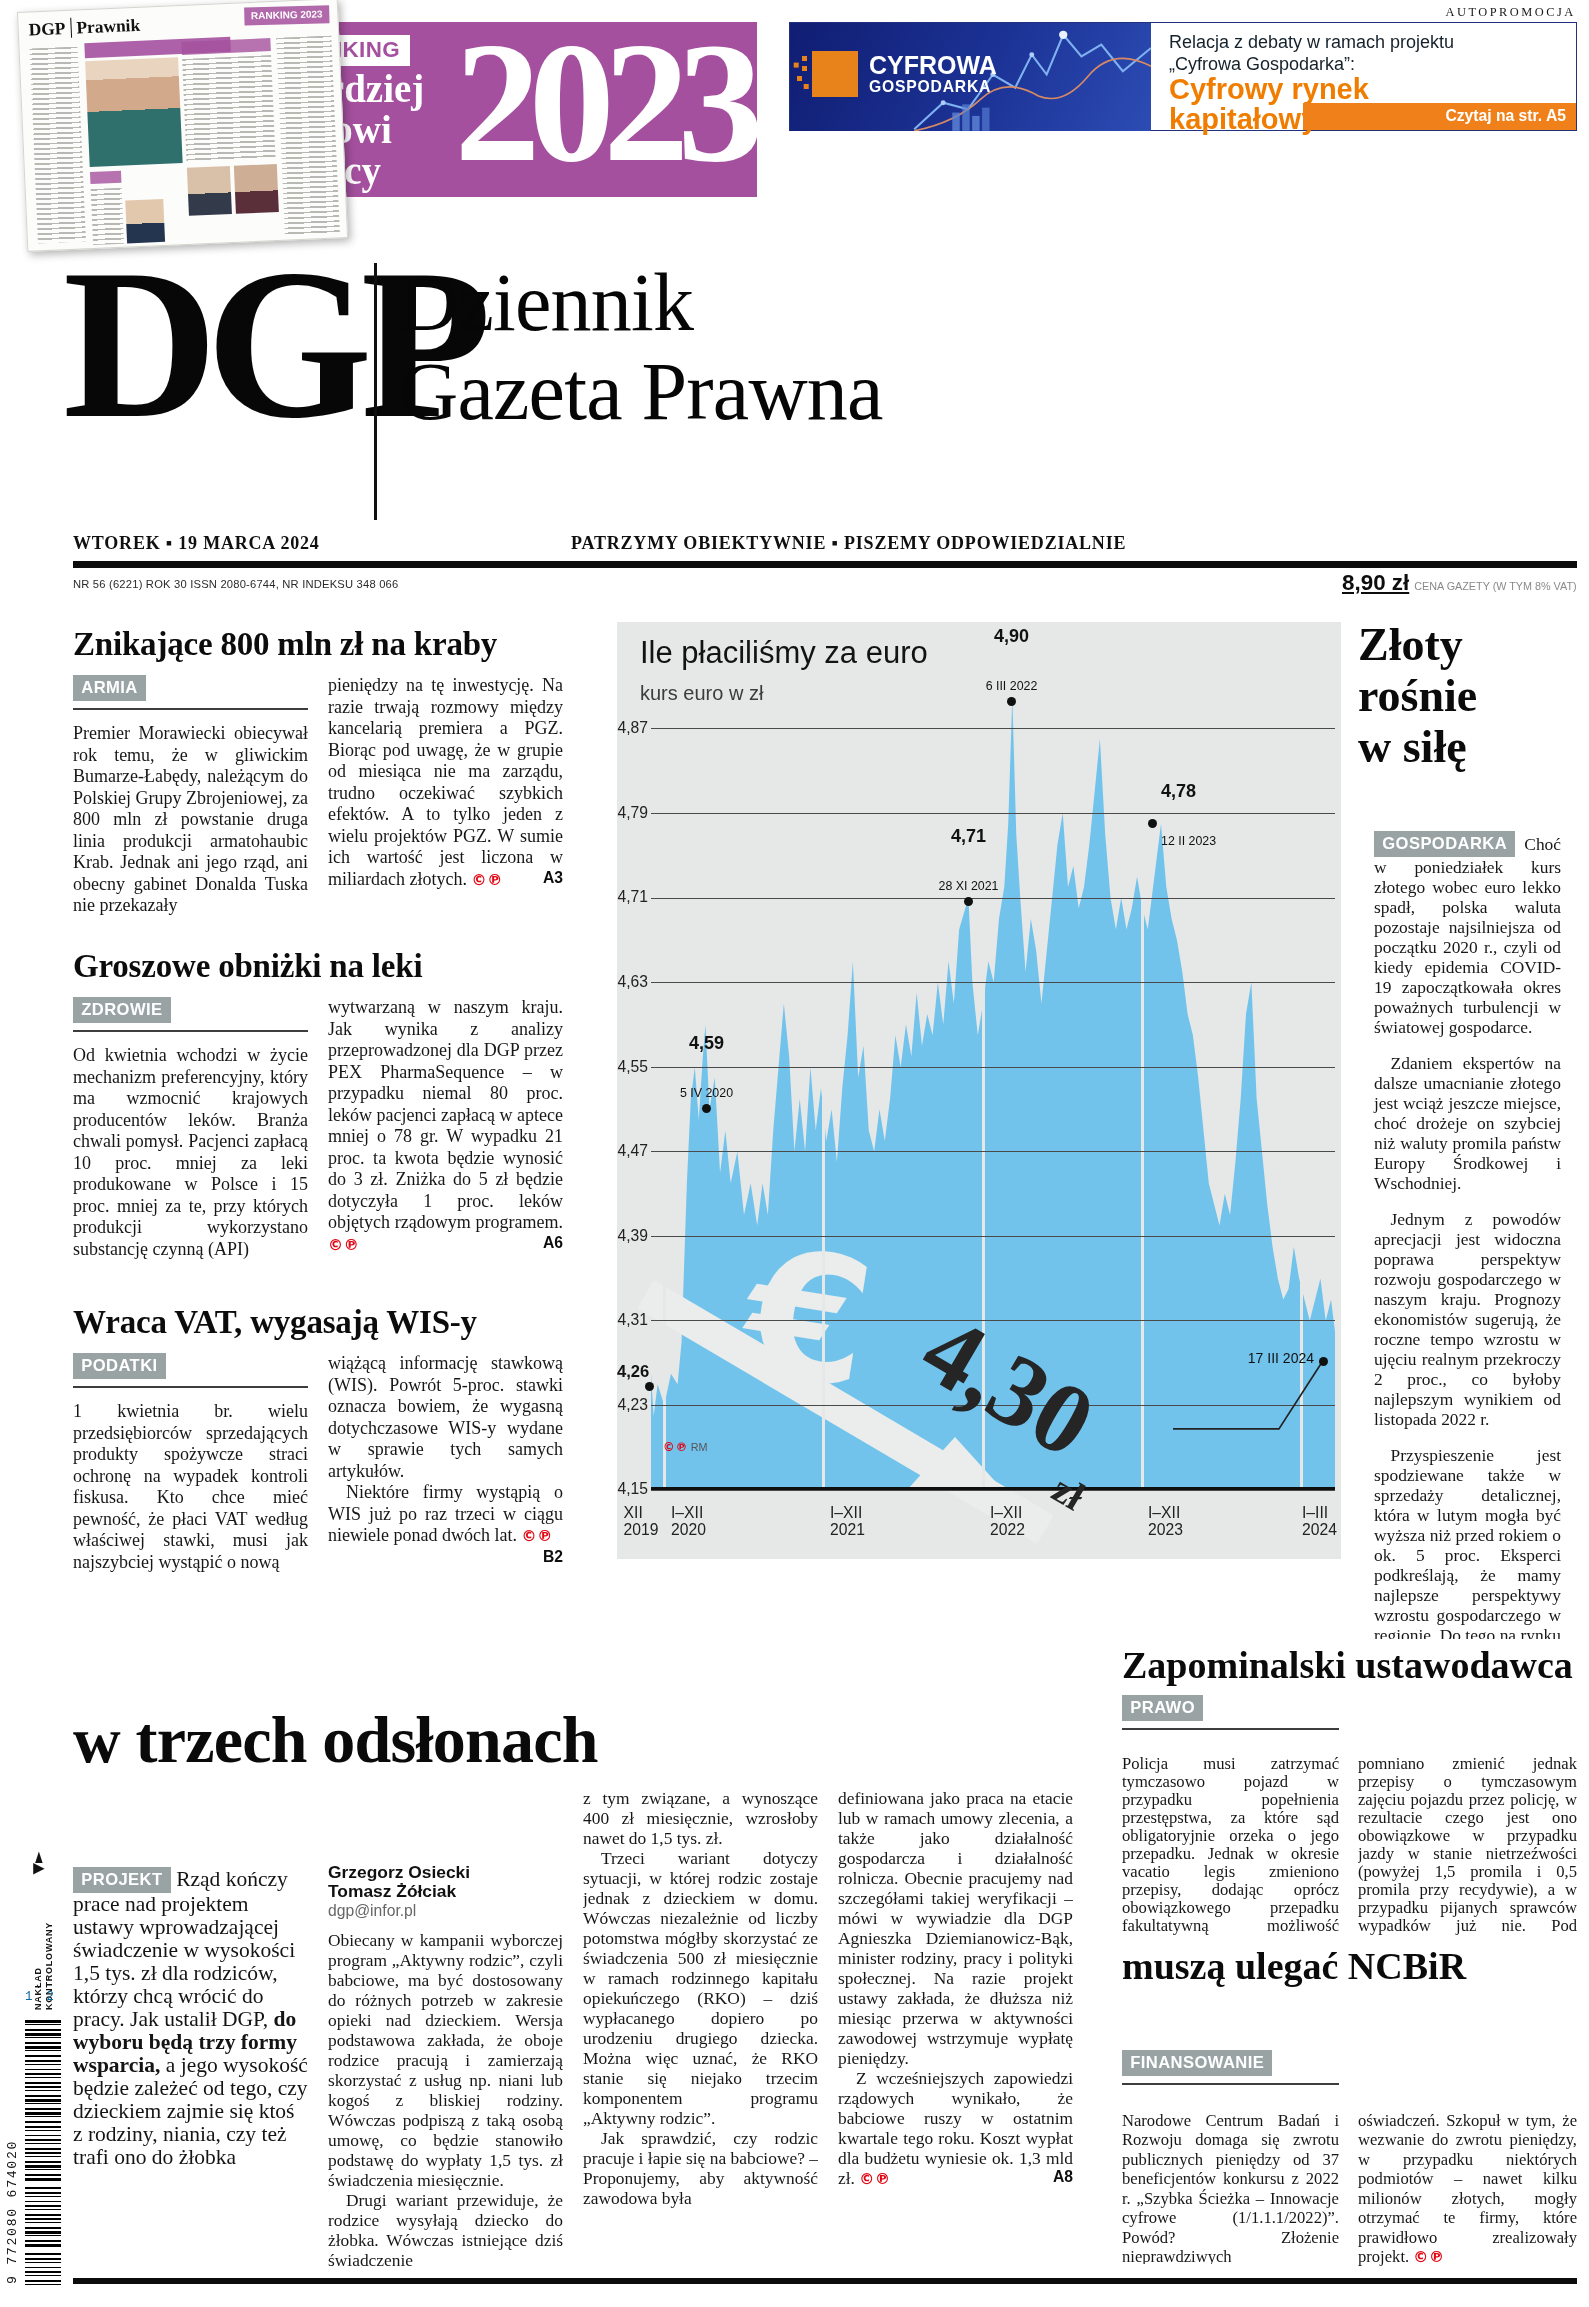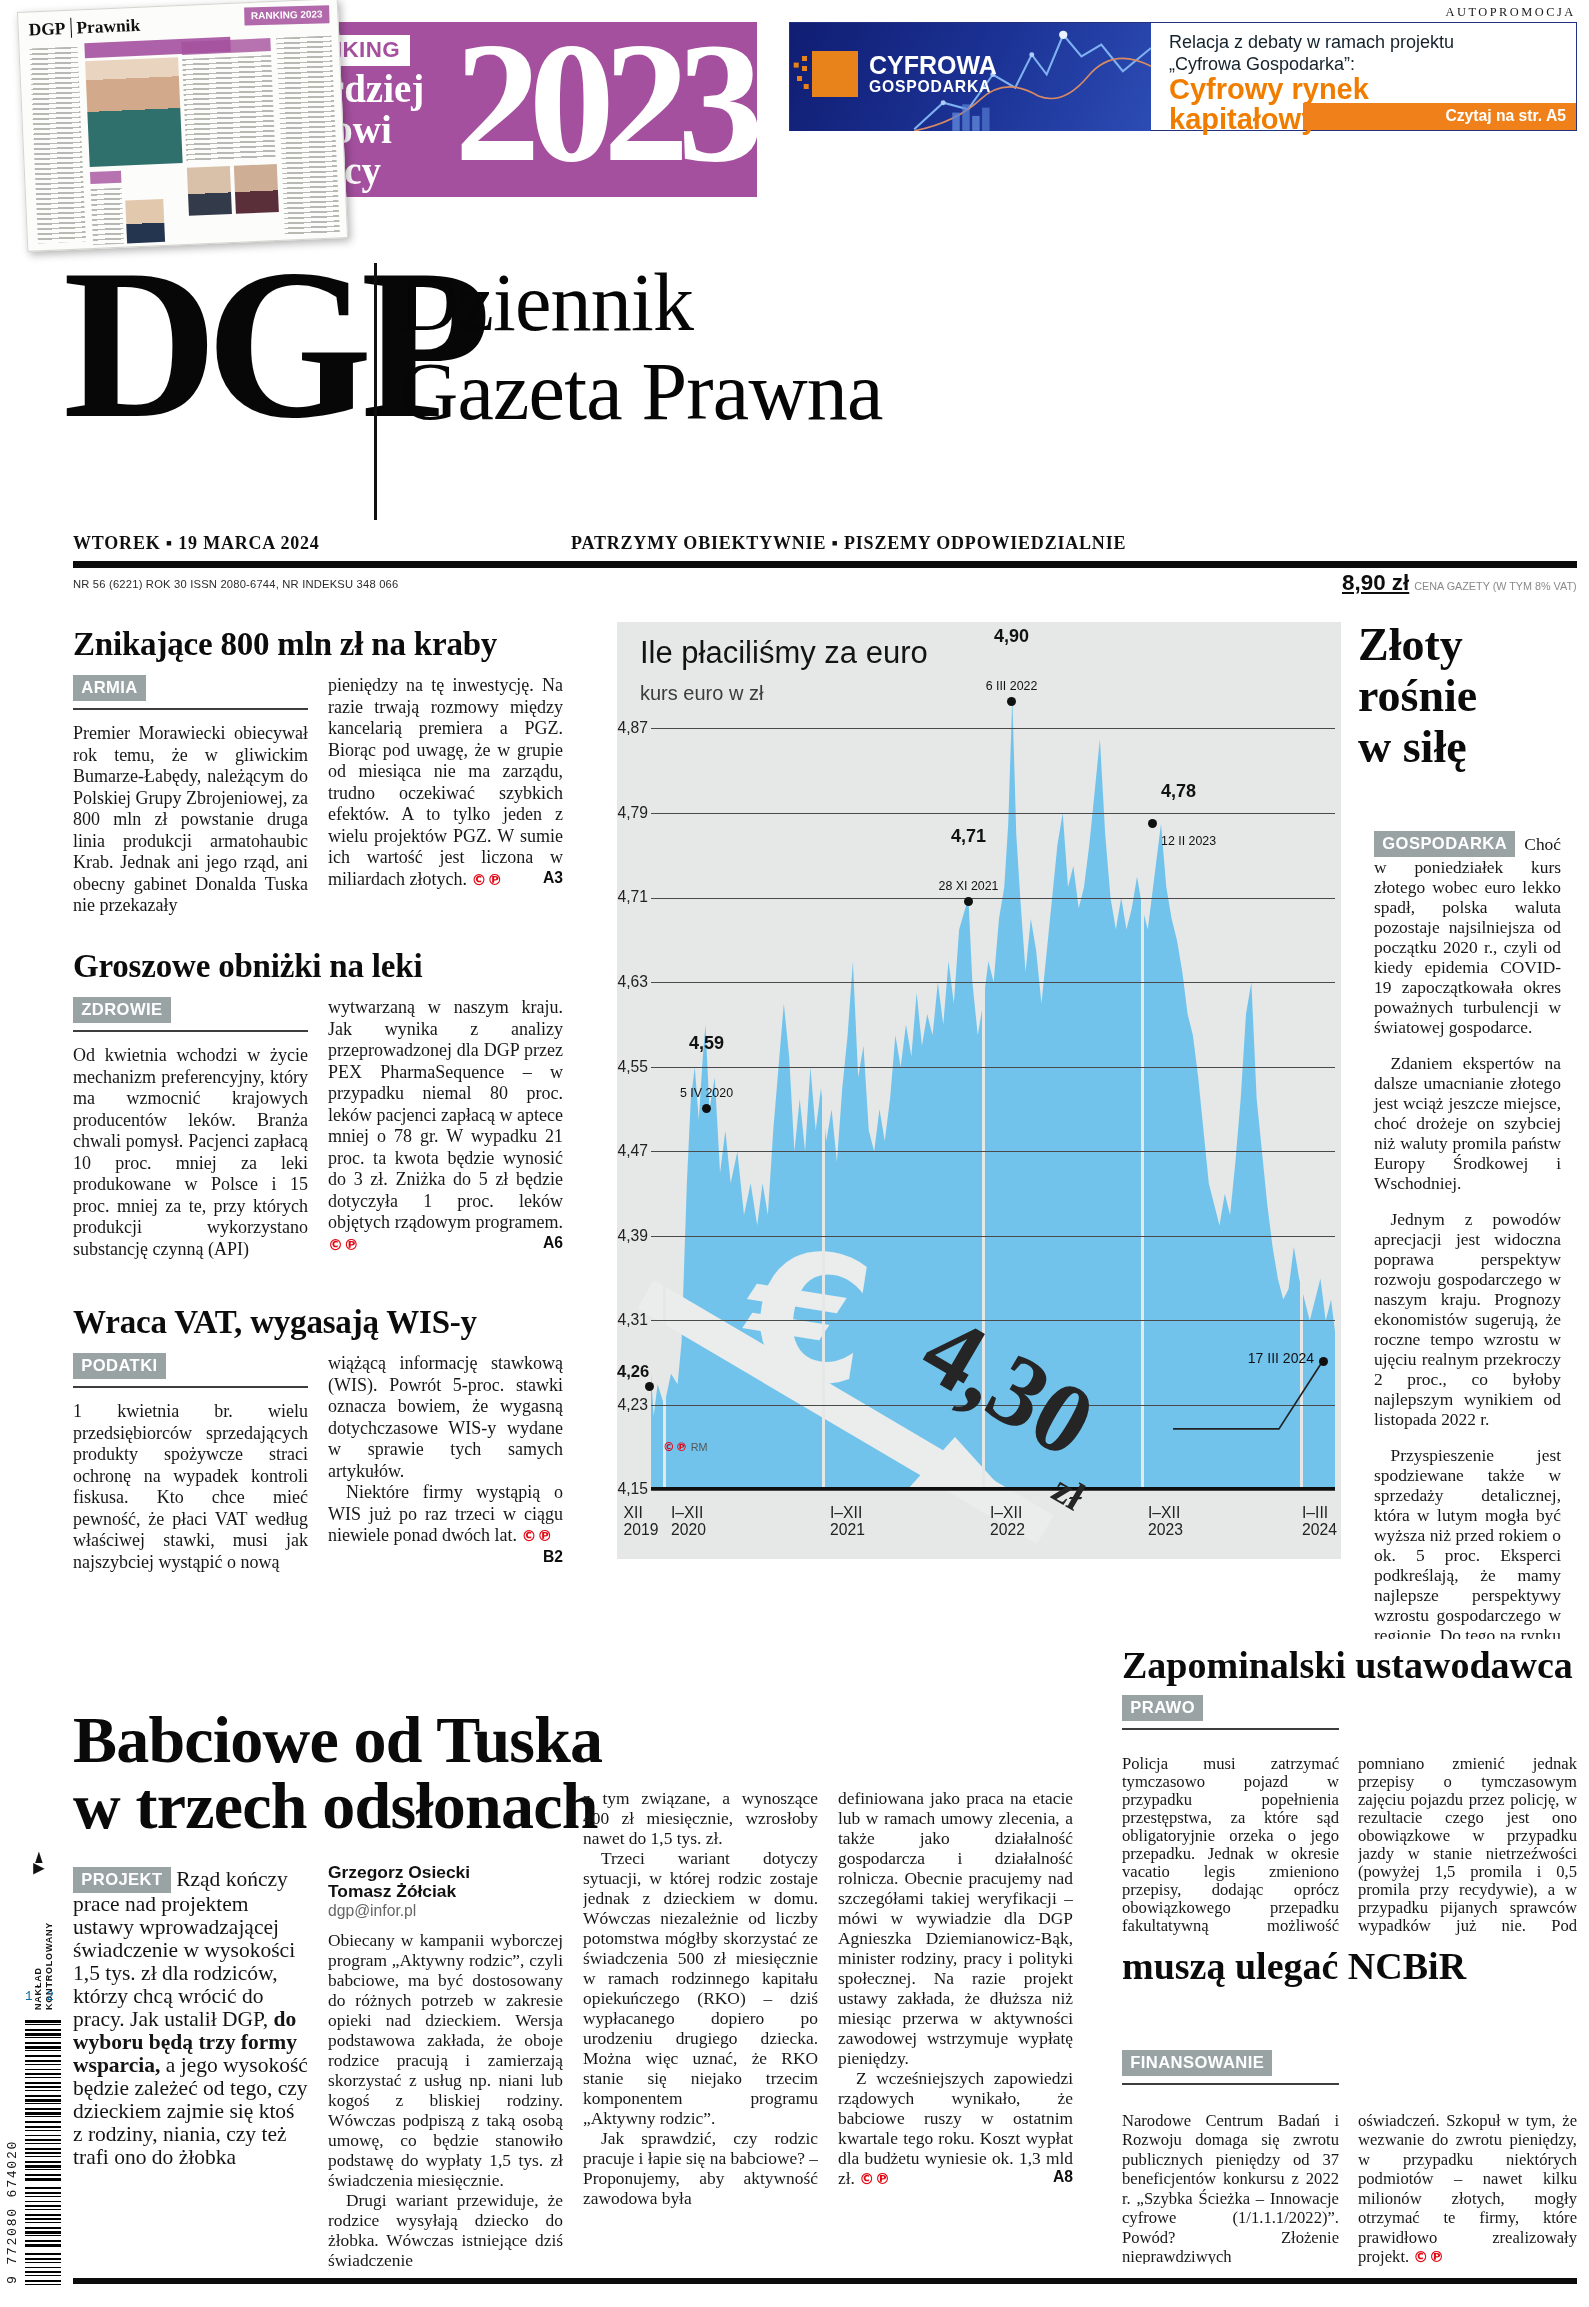--- a/index.html
+++ b/index.html
@@ -312,21 +312,20 @@
   </div>
   <div class="zloty-body" data-name="article-zloty-body">
     <p><span class="tag" data-name="section-tag-gospodarka">GOSPODARKA</span> <span>Choć w poniedziałek kurs złotego wobec euro lekko spadł, polska waluta pozostaje najsilniejsza od początku 2020 r., czyli od kiedy epidemia COVID-19 zapoczątkowała okres poważnych turbulencji w światowej gospodarce.</span></p>
     <p class="ind">Zdaniem ekspertów na dalsze umacnianie złotego jest wciąż jeszcze miejsce, choć drożeje on szybciej niż waluty promila państw Europy Środkowej i Wschodniej.</p>
     <p class="ind">Jednym z powodów aprecjacji jest widoczna poprawa perspektyw rozwoju gospodarczego w naszym kraju. Prognozy ekonomistów sugerują, że roczne tempo wzrostu w ujęciu realnym przekroczy 2 proc., co byłoby najlepszym wynikiem od listopada 2022 r.</p>
     <p class="ind"><span>Przyspieszenie jest spodziewane także w sprzedaży detalicznej, która w lutym mogła być wyższa niż przed rokiem o ok. 5 proc. Eksperci podkreślają, że mamy najlepsze perspektywy wzrostu gospodarczego w regionie. Do tego na rynku pojawiają się miliardy euro z Krajowego Planu Odbudowy.</span> <span class="cp" data-name="copyright-mark">©℗</span></p>
     <div class="pageline" data-name="page-reference">A2–3</div>
   </div>
 
   <div class="bab-title" data-name="article-babciowe-headline">
-    <div data-name="babciowe-headline-line1">Babciowe od Tuska</div>
     <div data-name="babciowe-headline-line2">w trzech odsłonach</div>
   </div>
   <div class="col lead" style="left:73px;top:1867px;width:235px;height:397px;" data-name="article-babciowe-lead">
     <span class="tag" data-name="section-tag-projekt">PROJEKT</span>
     <span>Rząd kończy prace nad projektem ustawy wprowadzającej świadczenie w wysokości 1,5 tys. zł dla rodziców, którzy chcą wrócić do pracy. Jak ustalił DGP, </span><b>do wyboru będą trzy formy wsparcia,</b><span> a jego wysokość będzie zależeć od tego, czy dzieckiem zajmie się ktoś z rodziny, niania, czy też trafi ono do żłobka</span>
   </div>
   <div class="col" style="left:328px;top:1863px;width:235px;height:418px;" data-name="article-babciowe-col2">
     <div class="byline" data-name="byline">
       <div data-name="author-name">Grzegorz Osiecki</div>
       <div data-name="author-name">Tomasz Żółciak</div>

